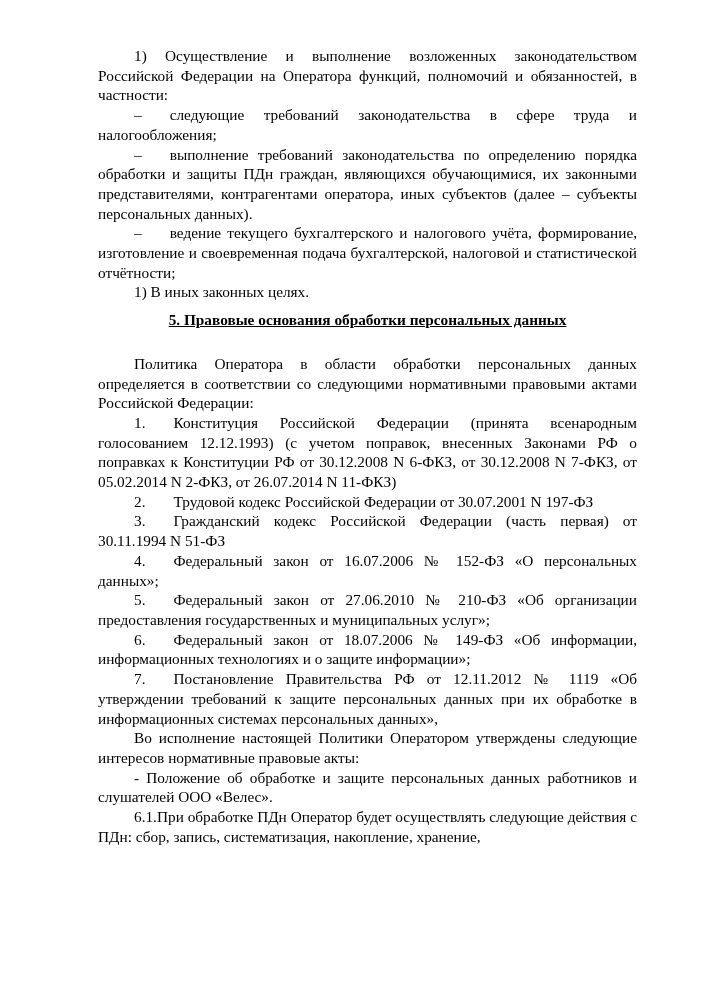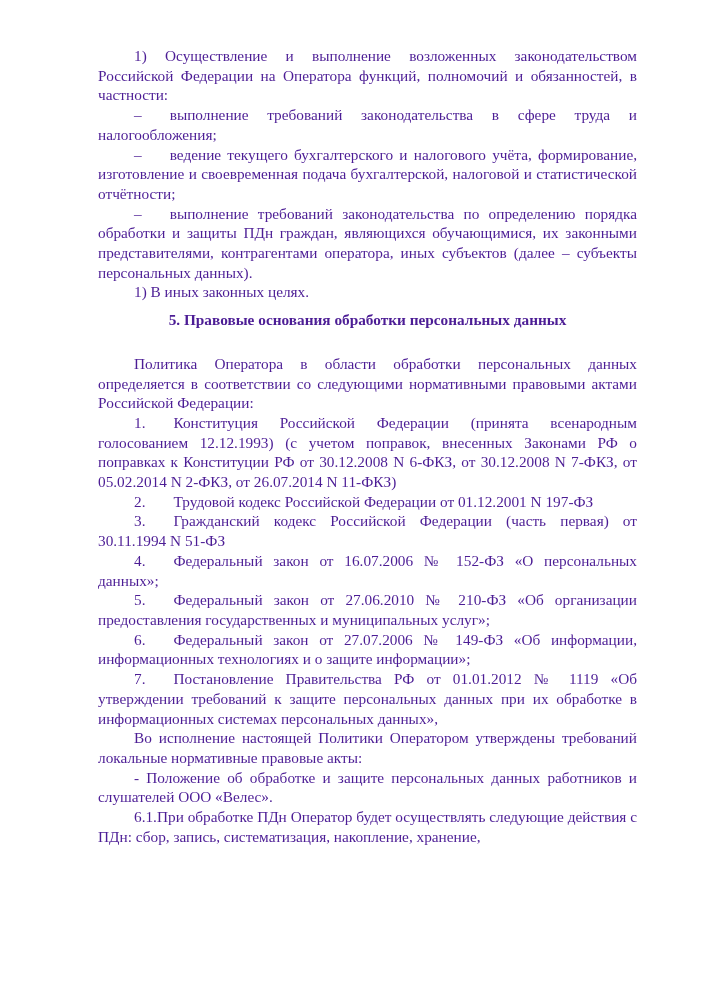--- a/index.html
+++ b/index.html
@@ -11,75 +11,76 @@
     position: relative;
     width: 684px;
     height: 1000px;
     box-sizing: border-box;
     background: #ffffff;
     padding: 46px 47px 0 98px;
     overflow: hidden;
     font-family: "Liberation Serif", "DejaVu Serif", serif;
     font-size: 15.3px;
     line-height: 19.7px;
-    color: #4c1d95;
+    color: #000000;
   }
   .page p {
     margin: 0;
     text-align: justify;
     text-indent: 36px;
   }
   .page p.heading {
     text-align: center;
     text-indent: 0;
     font-weight: bold;
     margin: 8px 0 24px 0;
+    text-decoration: underline;
   }
   .tab {
     display: inline-block;
     width: 28px;
   }
   .lead {
     white-space: nowrap;
   }
 </style>
 </head>
 <body>
 
 <div class="page">
 
   <p>1) Осуществление и выполнение возложенных законодательством Российской Федерации на Оператора функций, полномочий и обязанностей, в частности:</p>
 
-  <p><span class="lead">–</span><span class="tab"></span><span>выполнение требований законодательства в сфере труда и налогообложения;</span></p>
+  <p><span class="lead">–</span><span class="tab"></span><span>следующие требований законодательства в сфере труда и налогообложения;</span></p>
+
+  <p><span class="lead">–</span><span class="tab"></span><span>выполнение требований законодательства по определению порядка обработки и защиты ПДн граждан, являющихся обучающимися, их законными представителями, контрагентами оператора, иных субъектов (далее – субъекты персональных данных).</span></p>
 
   <p><span class="lead">–</span><span class="tab"></span><span>ведение текущего бухгалтерского и налогового учёта, формирование, изготовление и своевременная подача бухгалтерской, налоговой и статистической отчётности;</span></p>
-
-  <p><span class="lead">–</span><span class="tab"></span><span>выполнение требований законодательства по определению порядка обработки и защиты ПДн граждан, являющихся обучающимися, их законными представителями, контрагентами оператора, иных субъектов (далее – субъекты персональных данных).</span></p>
 
 
   <p>1) В иных законных целях.</p>
 
   <p class="heading">5. Правовые основания обработки персональных данных</p>
 
   <p>Политика Оператора в области обработки персональных данных определяется в соответствии со следующими нормативными правовыми актами Российской Федерации:</p>
 
   <p><span class="lead">1.</span><span class="tab"></span><span>Конституция Российской Федерации (принята всенародным голосованием 12.12.1993) (с учетом поправок, внесенных Законами РФ о поправках к Конституции РФ от 30.12.2008 N 6-ФКЗ, от 30.12.2008 N 7-ФКЗ, от 05.02.2014 N 2-ФКЗ, от 26.07.2014 N 11-ФКЗ)</span></p>
 
-  <p><span class="lead">2.</span><span class="tab"></span><span>Трудовой кодекс Российской Федерации от 01.12.2001 N 197-ФЗ</span></p>
+  <p><span class="lead">2.</span><span class="tab"></span><span>Трудовой кодекс Российской Федерации от 30.07.2001 N 197-ФЗ</span></p>
 
   <p><span class="lead">3.</span><span class="tab"></span><span>Гражданский кодекс Российской Федерации (часть первая) от 30.11.1994 N 51-ФЗ</span></p>
 
   <p><span class="lead">4.</span><span class="tab"></span><span>Федеральный закон от 16.07.2006 № 152-ФЗ «О персональных данных»;</span></p>
 
   <p><span class="lead">5.</span><span class="tab"></span><span>Федеральный закон от 27.06.2010 № 210-ФЗ «Об организации предоставления государственных и муниципальных услуг»;</span></p>
 
-  <p><span class="lead">6.</span><span class="tab"></span><span>Федеральный закон от 27.07.2006 № 149-ФЗ «Об информации, информационных технологиях и о защите информации»;</span></p>
+  <p><span class="lead">6.</span><span class="tab"></span><span>Федеральный закон от 18.07.2006 № 149-ФЗ «Об информации, информационных технологиях и о защите информации»;</span></p>
 
-  <p><span class="lead">7.</span><span class="tab"></span><span>Постановление Правительства РФ от 01.01.2012 № 1119 «Об утверждении требований к защите персональных данных при их обработке в информационных системах персональных данных»,</span></p>
+  <p><span class="lead">7.</span><span class="tab"></span><span>Постановление Правительства РФ от 12.11.2012 № 1119 «Об утверждении требований к защите персональных данных при их обработке в информационных системах персональных данных»,</span></p>
 
-  <p>Во исполнение настоящей Политики Оператором утверждены требований локальные нормативные правовые акты:</p>
+  <p>Во исполнение настоящей Политики Оператором утверждены следующие интересов нормативные правовые акты:</p>
 
   <p>- Положение об обработке и защите персональных данных работников и слушателей ООО «Велес».</p>
 
 
   <p>6.1.При обработке ПДн Оператор будет осуществлять следующие действия с ПДн: сбор, запись, систематизация, накопление, хранение,</p>
 
 </div>
 
 </body></html>

